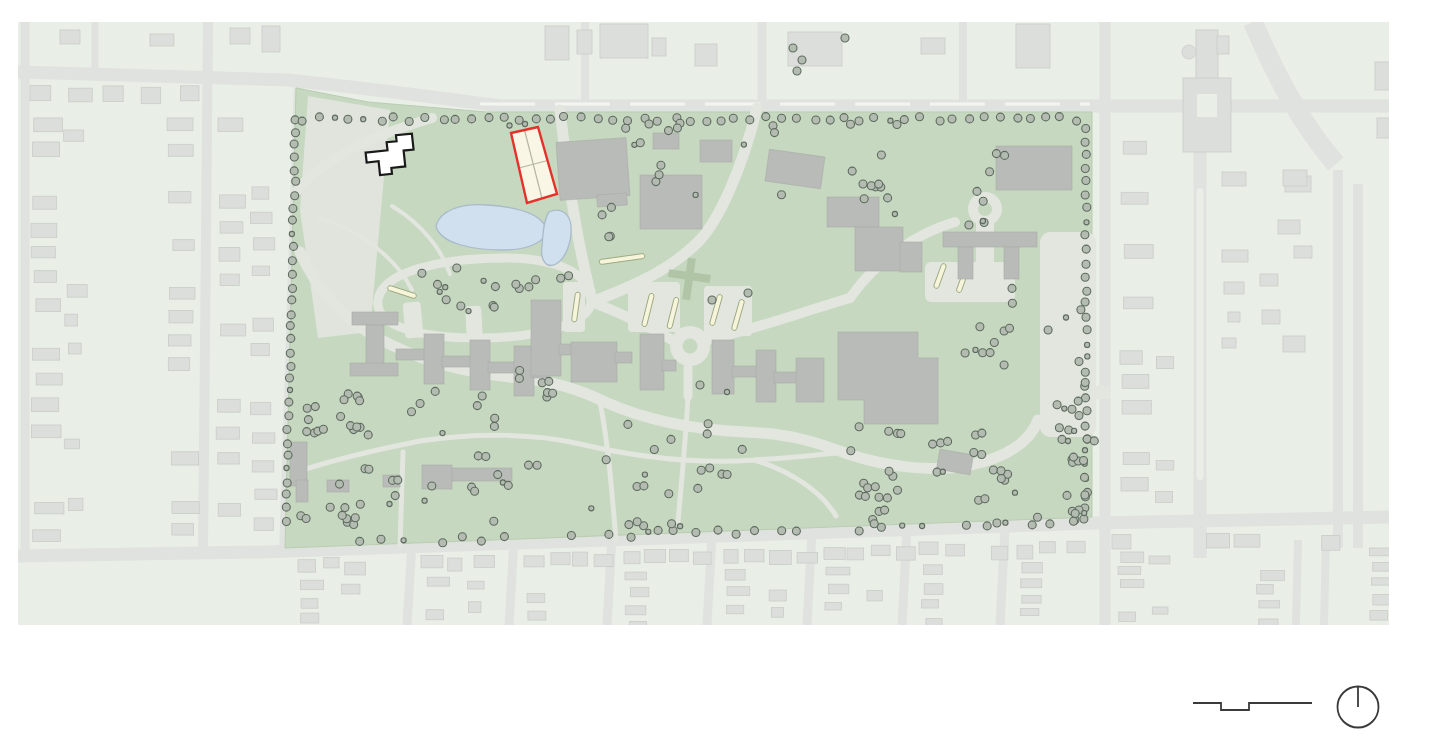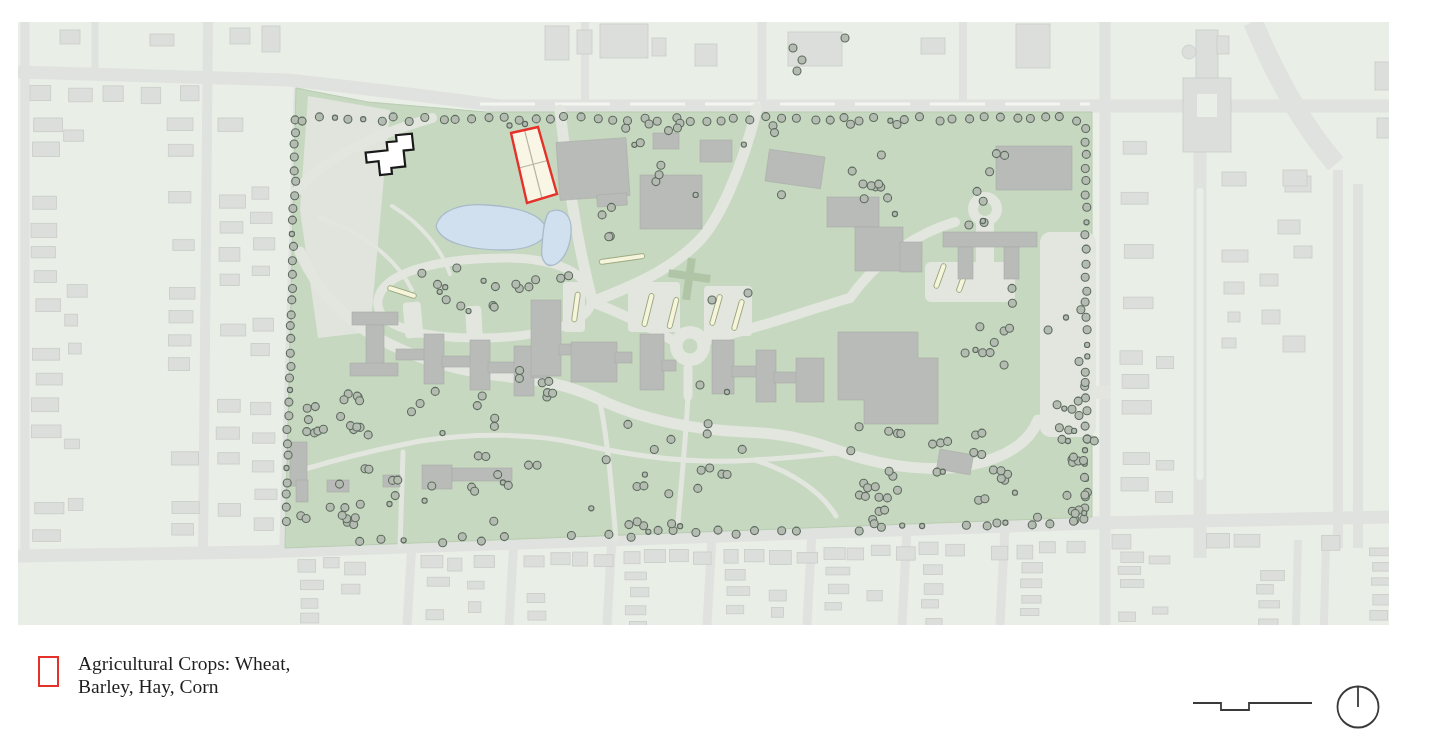--- a/index.html
+++ b/index.html
@@ -715,27 +715,20 @@
           <g>
             <polygon points="511,133 538,127 557,194 527,203" fill="#faf6e6" stroke="none"></polygon>
             <line x1="524.5" y1="130" x2="542" y2="198.5" stroke="#b5b5a4" stroke-width="1.2"></line>
             <line x1="519" y1="168" x2="547.5" y2="160.5" stroke="#b5b5a4" stroke-width="1.2"></line>
             <polygon points="511,133 538,127 557,194 527,203" fill="none" stroke="#e4322b" stroke-width="2.4"></polygon>
           </g>
         </g>
       </svg>
   </div>
 
-  <div class="legend">
-    <span class="legend-swatch" style="border-color: rgb(228, 50, 43);"></span>
-    <div class="legend-text">
-      <div>Agricultural Crops: Wheat,</div>
-      <div>Barley, Hay, Corn</div>
-    </div>
-  </div>
 
   <div class="footer-icons">
     <svg class="scale-bar" width="126" height="22">
       <path d="M3,9 H31 V16 H59 V9 H122" fill="none" stroke="#3a3a3a" stroke-width="1.8"></path>
     </svg>
     <svg class="north-arrow" width="48" height="48">
       <circle cx="24" cy="25" r="20.5" fill="none" stroke="#3a3a3a" stroke-width="1.8"></circle>
       <line x1="24" y1="4.5" x2="24" y2="25" stroke="#3a3a3a" stroke-width="1.8"></line>
     </svg>
   </div>

